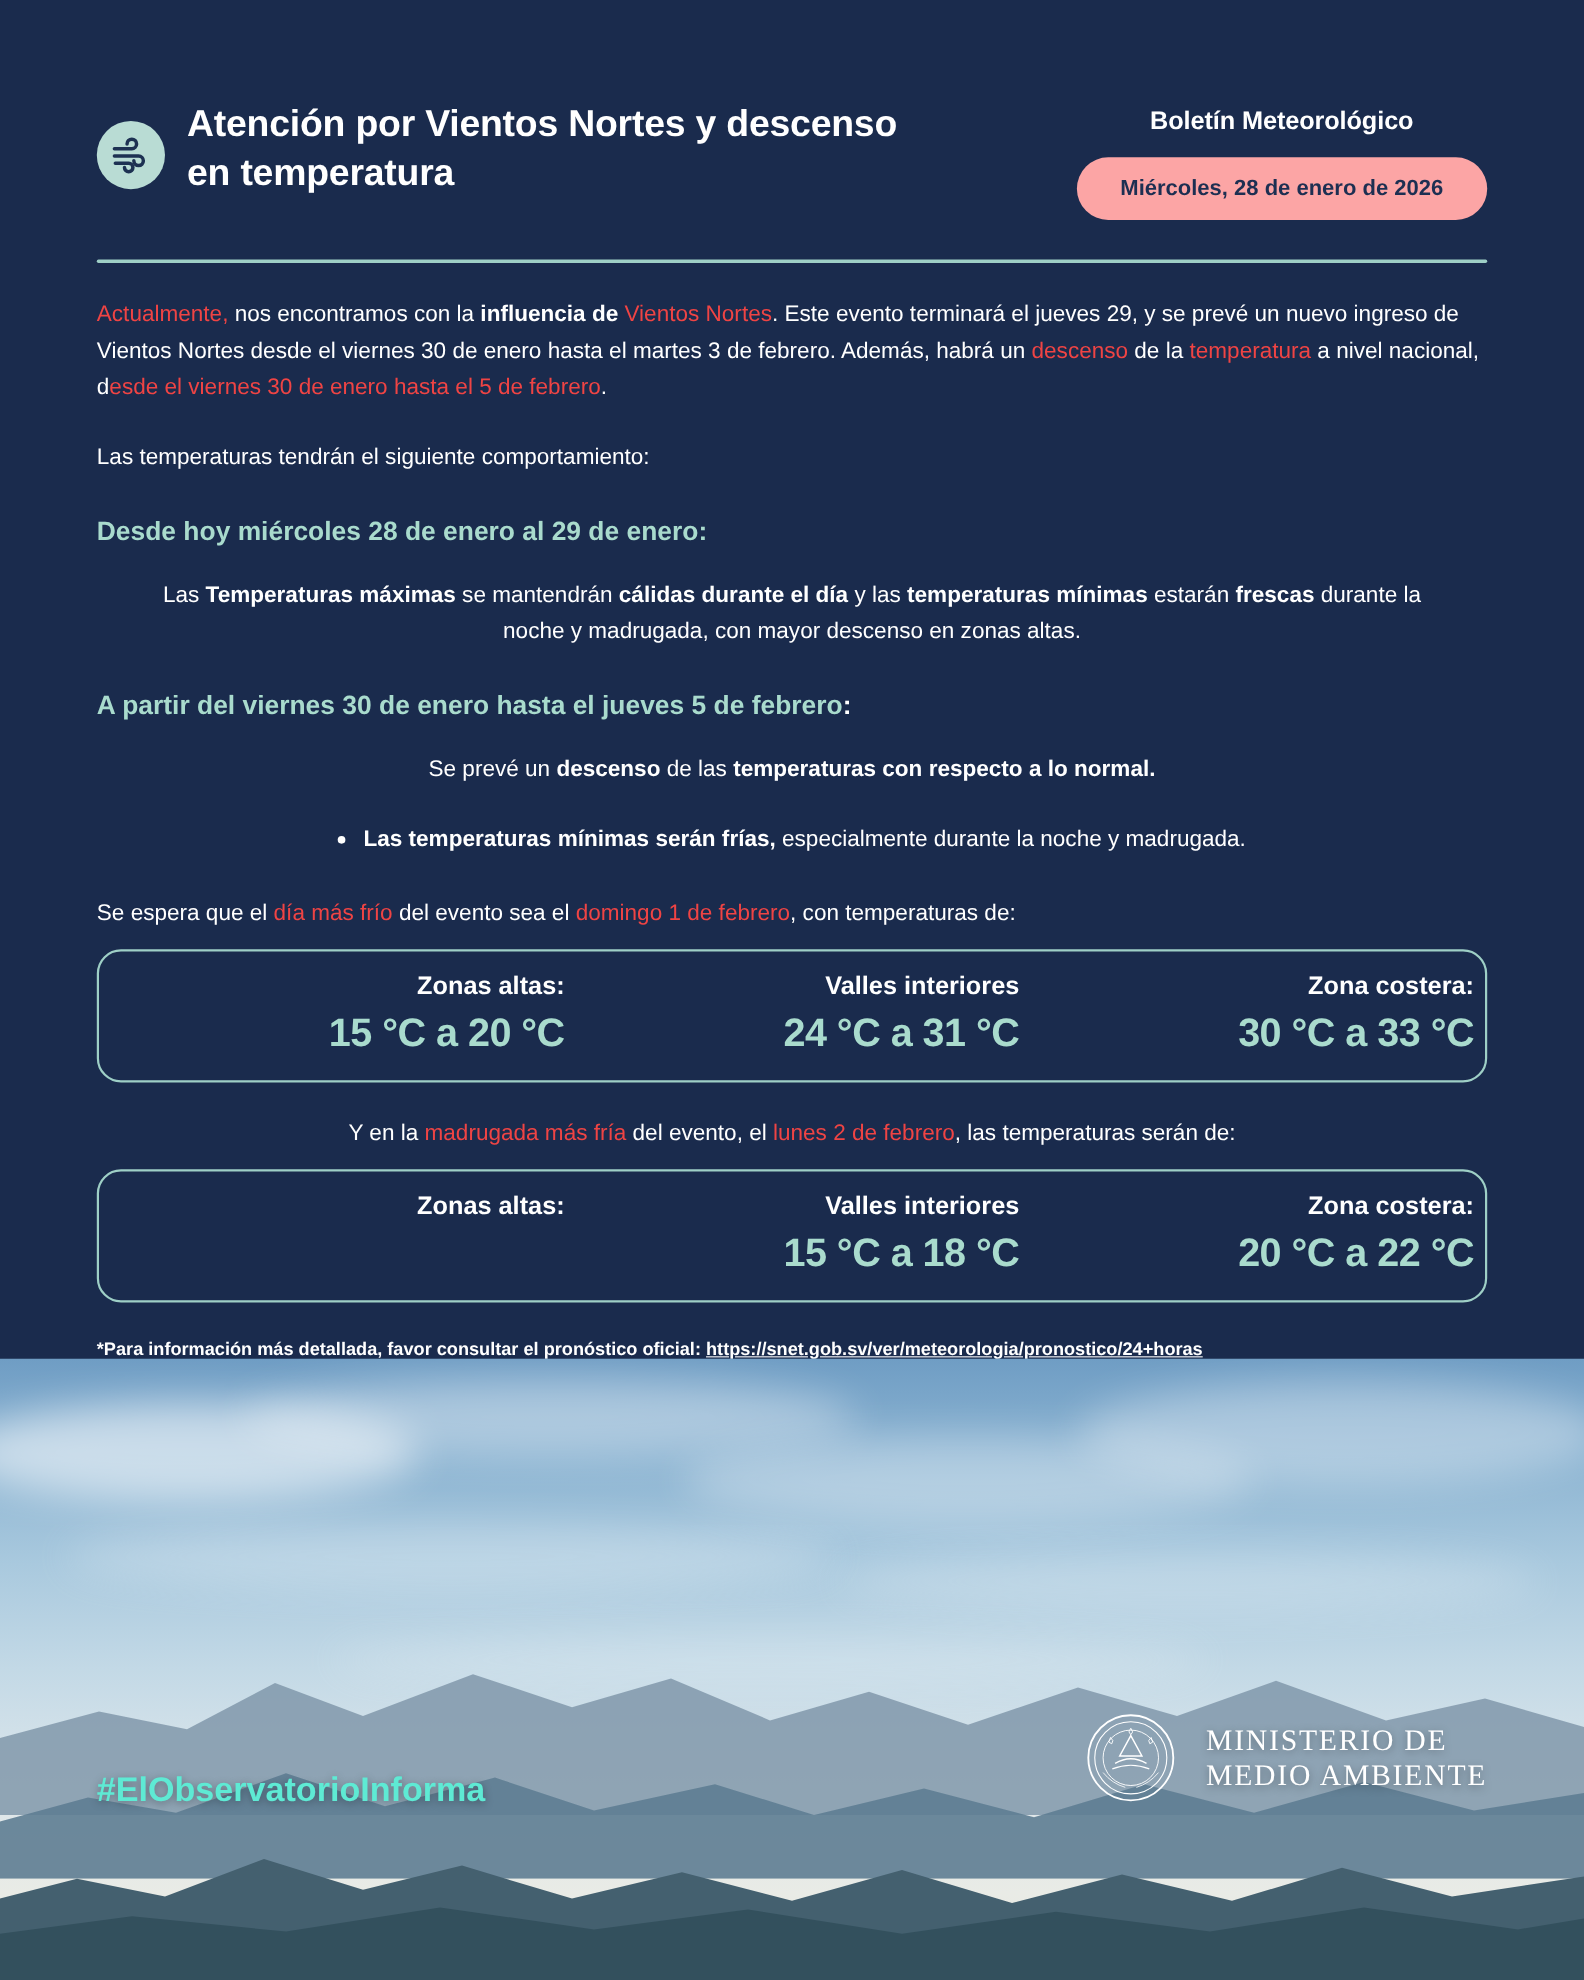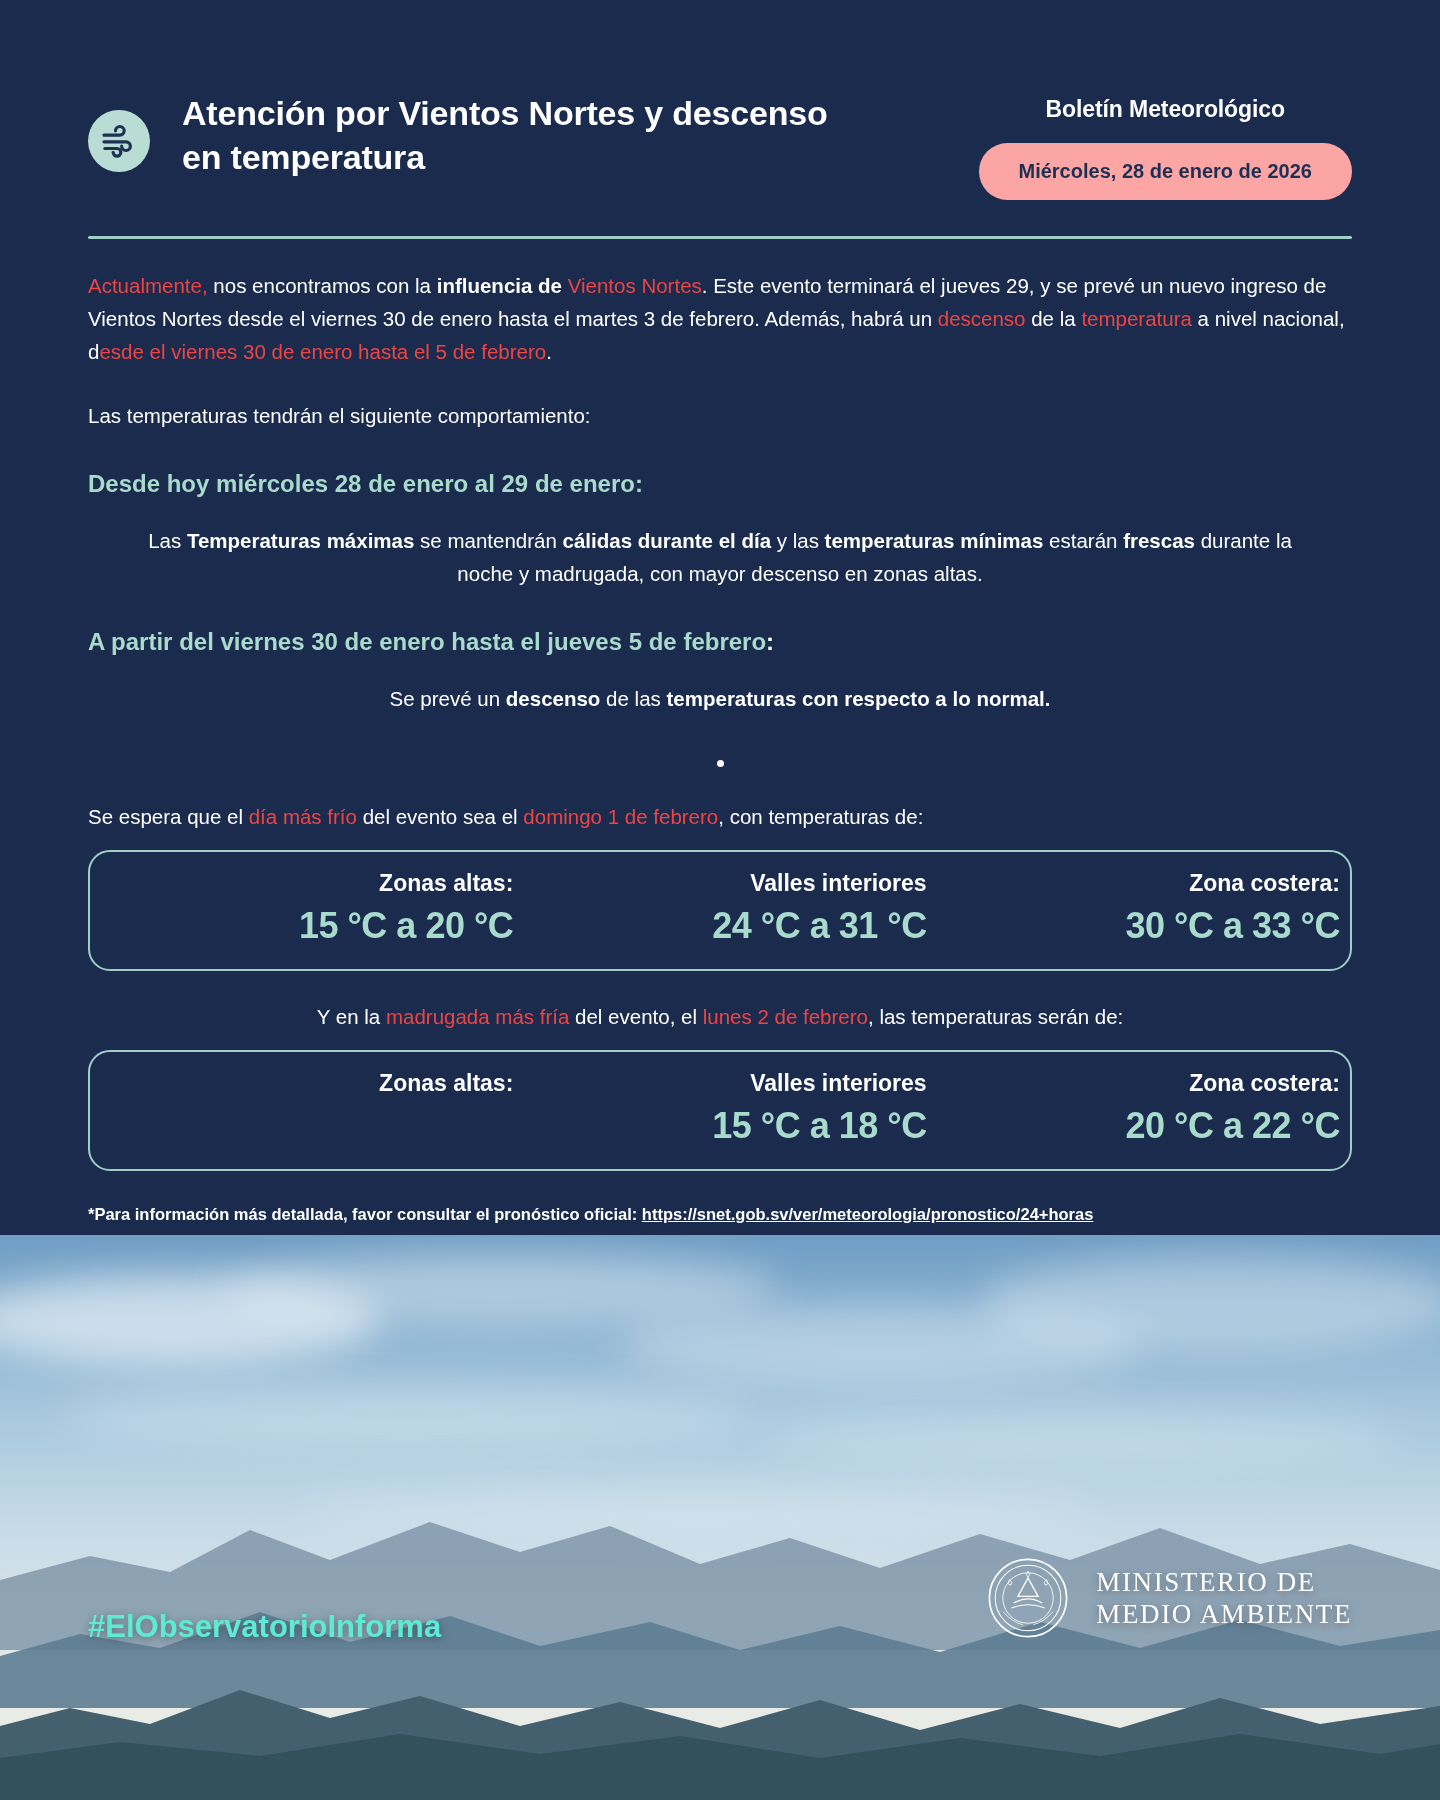--- a/index.html
+++ b/index.html
@@ -9,21 +9,21 @@
     font-family:"Liberation Sans", sans-serif;
     overflow:hidden;
   }
   .page{ position:relative; width:1440px; height:1800px; background:#1a2b4d; }
 
   
   .header{
     display:flex; align-items:flex-start; justify-content:space-between;
     padding:92px 88px 0 88px;
   }
-  .header-left{ display:flex; align-items:flex-start; gap:32px; max-width:760px; }
+  .header-left{ display:flex; align-items:flex-start; gap:20px; max-width:760px; }
   .wind-badge{
     width:62px; height:62px; border-radius:50%;
     background:#b9dcd4; flex:0 0 62px;
     display:flex; align-items:center; justify-content:center;
     margin-top:18px;
   }
   .wind-badge svg{ display:block; }
   .header-title{
     color:#ffffff; font-size:34px; font-weight:bold;
     line-height:1.28; letter-spacing:-0.2px;
@@ -194,20 +194,23 @@
     <div class="section-head">
       <span>A partir del viernes 30 de enero hasta el jueves 5 de febrero</span><span class="tail">:</span>
     </div>
 
     <div class="sub-para">
       <span>Se prevé un </span><span class="w">descenso</span><span> de las </span><span class="w">temperaturas con respecto a lo normal.</span>
     </div>
 
     <div class="bullet-row">
       <div class="bullet-dot"></div>
+      <div class="bullet-text">
+        <span class="w">Las temperaturas mínimas serán frías,</span><span> especialmente durante la noche y madrugada.</span>
+      </div>
     </div>
 
     <div class="lead-line">
       <span>Se espera que el </span><span class="t">día más frío</span><span> del evento sea el  </span><span class="t">domingo 1 de febrero</span><span>, con temperaturas  de:</span>
     </div>
 
     <div class="temp-box">
       <div class="temp-col">
         <div class="temp-label">Zonas altas:</div>
         <div class="temp-value">15 °C a 20 °C</div>

